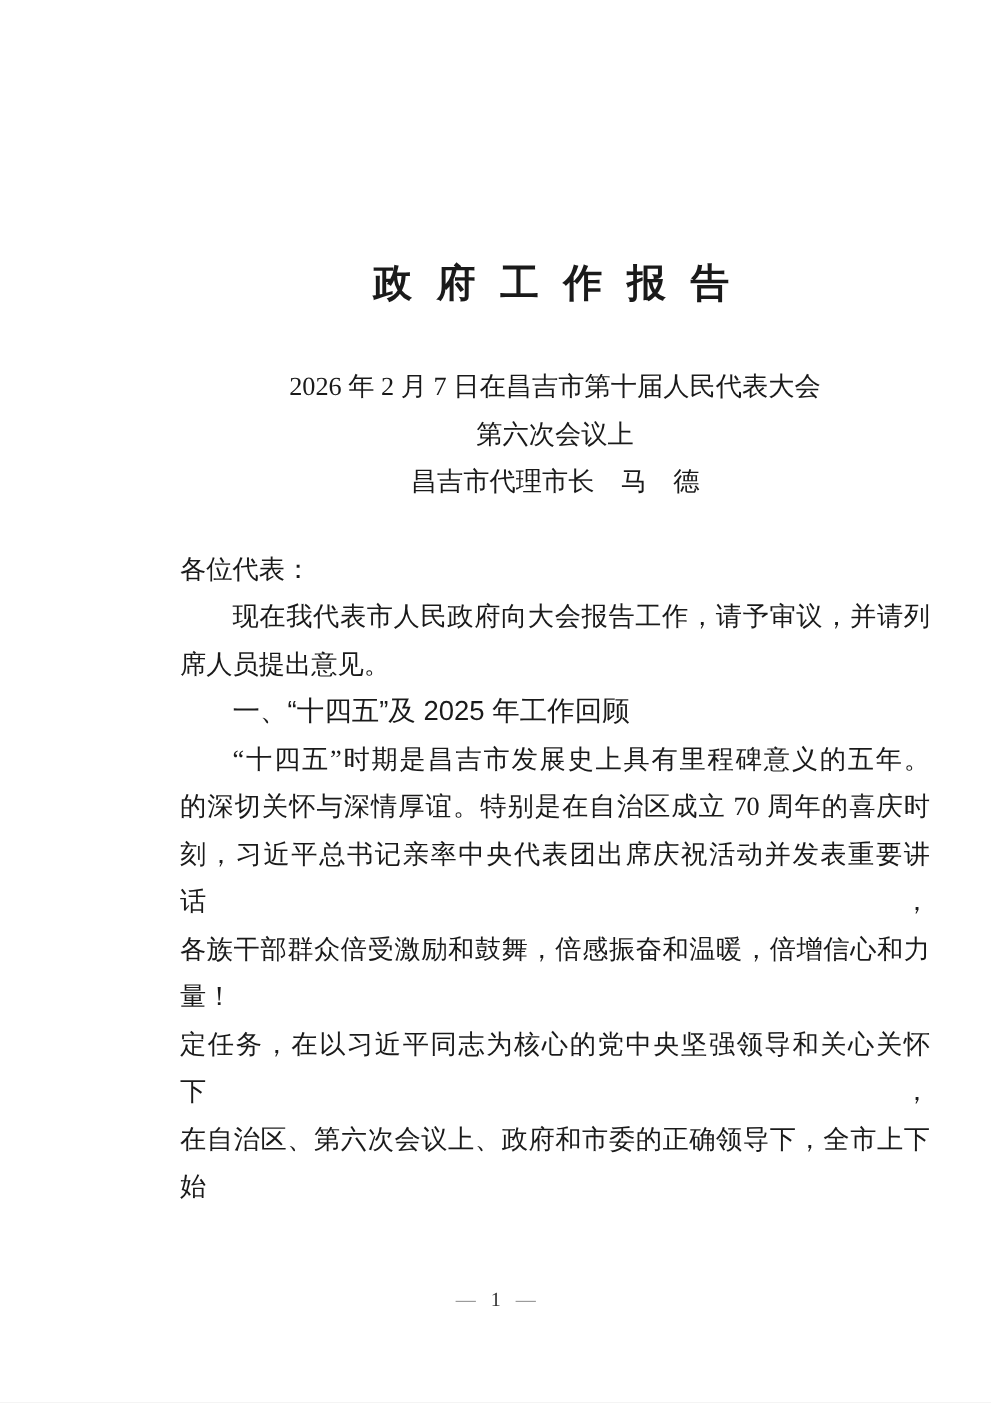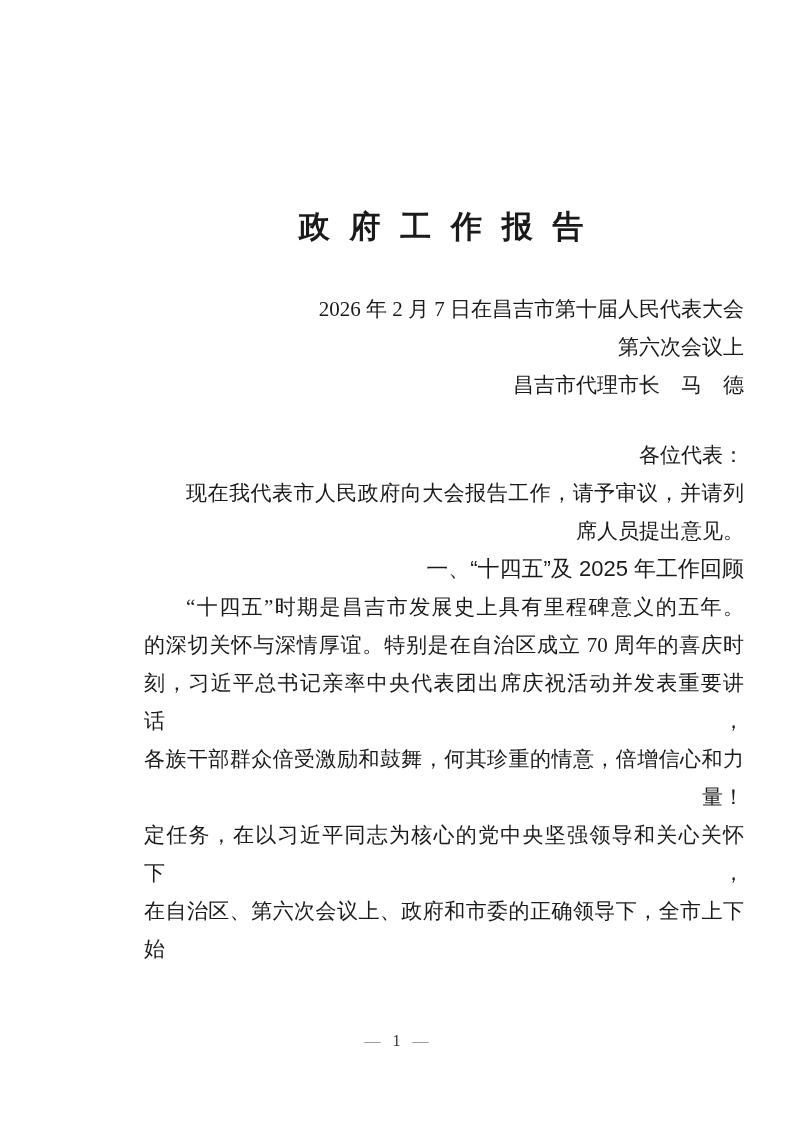--- a/index.html
+++ b/index.html
@@ -29,30 +29,29 @@
     text-align: center;
     letter-spacing: 6px;
     font-family: "Liberation Serif", "DejaVu Serif", serif;
   }
   .meta {
     margin-top: 46px;
   }
   .meta-line {
     font-size: 21px;
     line-height: 38px;
-    text-align: right;
+    text-align: center;
   }
   .body-text {
     margin-top: 32px;
     font-size: 21px;
     line-height: 38px;
   }
   .line {
     min-height: 38px;
-    text-align: right;
   }
   .line.fill {
     text-align: justify;
     text-align-last: justify;
   }
   .line.first {
     text-indent: 42px;
   }
   .block.heading .line {
     font-family: "Liberation Sans", "DejaVu Sans", sans-serif;
@@ -95,21 +94,21 @@
           <div class="line first fill">现在我代表市人民政府向大会报告工作，请予审议，并请列</div>
           <div class="line">席人员提出意见。</div>
         </div>
         <div class="block heading">
           <div class="line first">一、“十四五”及 2025 年工作回顾</div>
         </div>
         <div class="block paragraph">
           <div class="line first fill">“十四五”时期是昌吉市发展史上具有里程碑意义的五年。</div>
           <div class="line fill">的深切关怀与深情厚谊。特别是在自治区成立 70 周年的喜庆时</div>
           <div class="line fill">刻，习近平总书记亲率中央代表团出席庆祝活动并发表重要讲话，</div>
-          <div class="line fill">各族干部群众倍受激励和鼓舞，何其珍重的情意，倍增信心和力</div>
+          <div class="line fill">各族干部群众倍受激励和鼓舞，倍感振奋和温暖，倍增信心和力</div>
           <div class="line">量！</div>
         </div>
         <div class="block paragraph">
           <div class="line fill">定任务，在以习近平同志为核心的党中央坚强领导和关心关怀下，</div>
           <div class="line fill">在自治区、第六次会议上、政府和市委的正确领导下，全市上下始</div>
         </div>
       </div>
   </div>
   <div class="footer">
     <span class="dash">—</span><span class="page-num">1</span><span class="dash">—</span>

